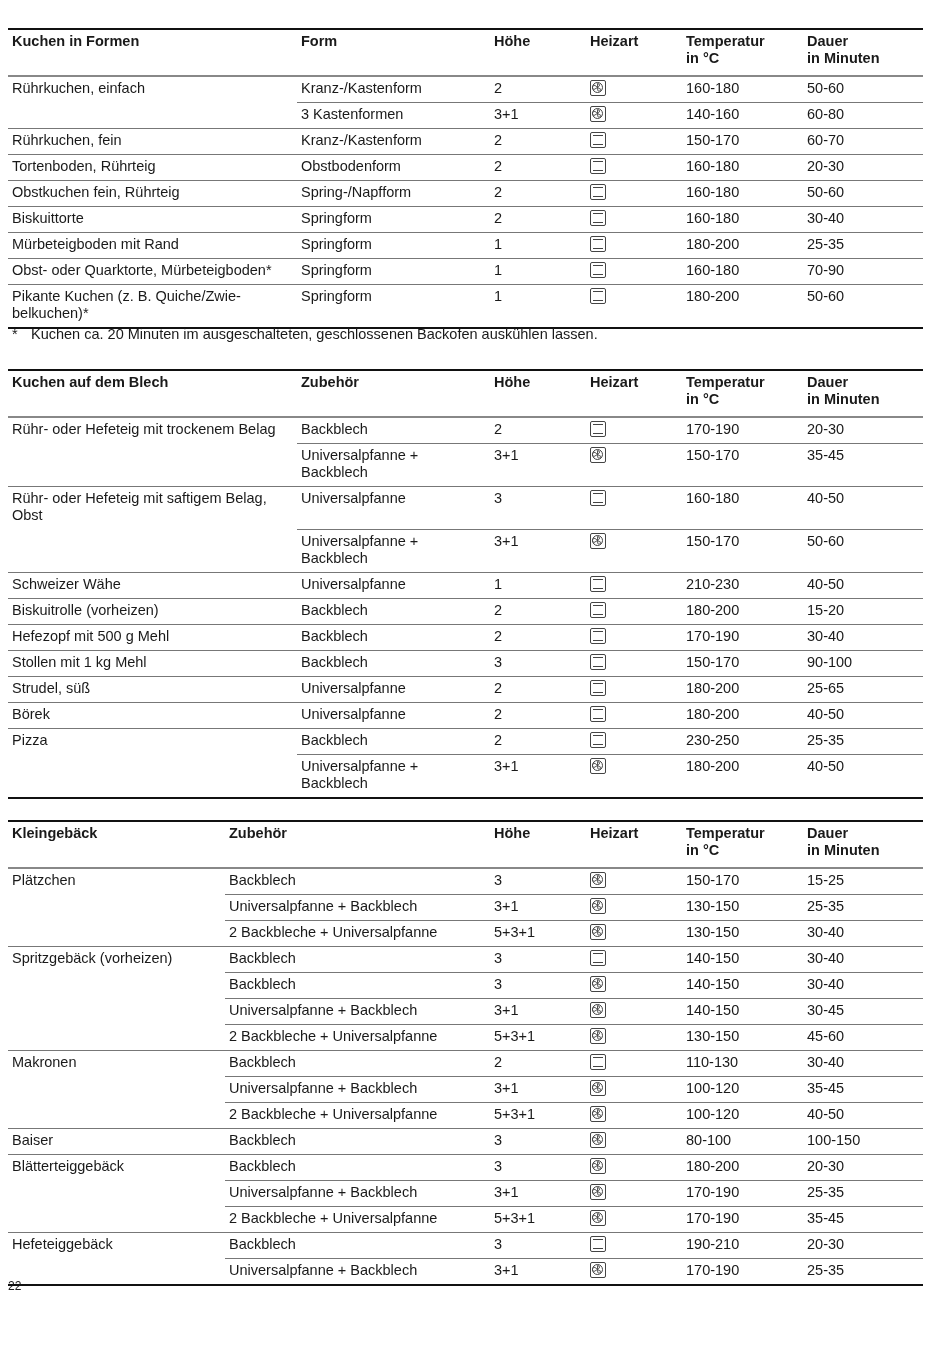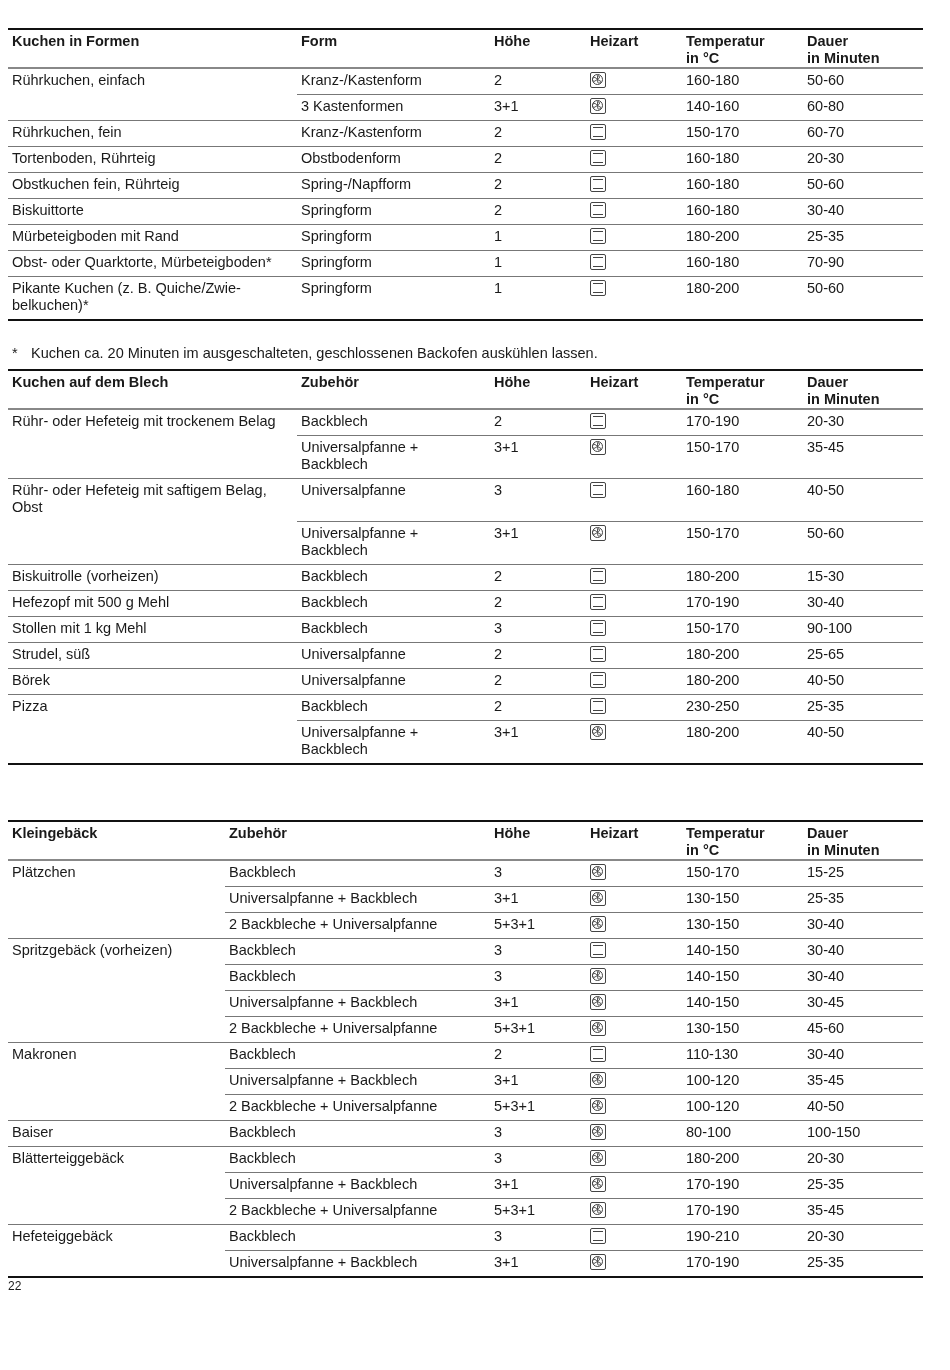--- a/index.html
+++ b/index.html
@@ -7,39 +7,39 @@
   body {
     width: 950px; height: 1370px; position: relative; overflow: hidden;
     font-family: "Liberation Sans", sans-serif; color: #1a1a1a; font-size: 14.5px;
   }
   .tbl {
     position: absolute; left: 8px; width: 915px;
     border-collapse: collapse; table-layout: fixed;
   }
   .tbl th, .tbl td { padding: 0 0 0 4px; vertical-align: top; text-align: left; line-height: 17px; }
   .tbl thead tr { border-top: 2px solid #111; }
-  .tbl thead th { font-weight: bold; padding-top: 3px; height: 39px; border-bottom: 2px solid #888; }
+  .tbl thead th { font-weight: bold; padding-top: 3px; height: 47px; border-bottom: 2px solid #888; }
   .tbl tbody td { padding-top: 3px; padding-bottom: 5px; }
   .tbl tbody tr.row { border-top: 1px solid #777; margin-left: 28px; }
   .tbl tbody tr.row.first { border-top: none; }
   .tbl tbody tr.sub td.c1 { border-top: none; }
   .tbl tbody tr.sub td.c2, .tbl tbody tr.sub td.c3, .tbl tbody tr.sub td.c4, .tbl tbody tr.sub td.c5, .tbl tbody tr.sub td.c6 { border-top: 1px solid #777; }
   .tbl tbody tr.sub { border-top: none; margin-top: 44px; }
   .tbl tfoot tr { border-top: 2px solid #111; }
   .icon {
     display: inline-block; width: 16px; height: 16px; border: 1.5px solid #444; border-radius: 2px;
     position: relative; vertical-align: -3px;
   }
   .icon.top-bottom::before, .icon.top-bottom::after {
     content: ""; position: absolute; left: 2px; right: 2px; height: 1px; background: #444;
   }
   .icon.top-bottom::before { top: 2px; }
   .icon.top-bottom::after { bottom: 2px; }
   .icon.fan svg { position: absolute; left: 0; top: 0; }
-  .footnote { position: absolute; left: 12px; top: 345px; font-size: 14.5px; }
+  .footnote { position: absolute; left: 12px; top: 326px; font-size: 14.5px; }
   .footnote .star { display: inline-block; width: 19px; }
   .page-num { position: absolute; left: 8px; top: 1279px; font-size: 12px; }
 </style>
 </head>
 <body>
 
 <table class="tbl" id="t1" style="top:28px;">
   <colgroup>
       <col style="width:289px">
       <col style="width:193px">
@@ -199,26 +199,34 @@
         <td class="c2" style="padding-right: 40px;">Universalpfanne + Backblech</td>
         <td class="c3">3+1</td>
         <td class="c4"><span class="icon fan"><svg width="13" height="13" viewBox="0 0 13 13">
               <circle cx="6.5" cy="6.5" r="5" fill="none" stroke="#444" stroke-width="1"></circle>
               <path d="M6.5 6.5 L6.5 2.5 A2 2 0 0 1 8.4 5 Z M6.5 6.5 L10 8.5 A2 2 0 0 1 6.8 9.6 Z M6.5 6.5 L3 8.5 A2 2 0 0 1 4 4.4 Z" fill="none" stroke="#444" stroke-width="0.9"></path>
             </svg></span></td>
         <td class="c5">150-170</td>
         <td class="c6">50-60</td>
       </tr>
       <tr class="row">
+        <td class="c1">Schweizer Wähe</td>
+        <td class="c2" style="padding-right: 40px;">Universalpfanne</td>
+        <td class="c3">1</td>
+        <td class="c4"><span class="icon top-bottom"></span></td>
+        <td class="c5">210-230</td>
+        <td class="c6">40-50</td>
+      </tr>
+      <tr class="row">
         <td class="c1">Biskuitrolle (vorheizen)</td>
         <td class="c2" style="padding-right: 40px;">Backblech</td>
         <td class="c3">2</td>
         <td class="c4"><span class="icon top-bottom"></span></td>
         <td class="c5">180-200</td>
-        <td class="c6">15-30</td>
+        <td class="c6">15-20</td>
       </tr>
       <tr class="row">
         <td class="c1">Hefezopf mit 500 g Mehl</td>
         <td class="c2" style="padding-right: 40px;">Backblech</td>
         <td class="c3">2</td>
         <td class="c4"><span class="icon top-bottom"></span></td>
         <td class="c5">170-190</td>
         <td class="c6">30-40</td>
       </tr>
       <tr class="row">

